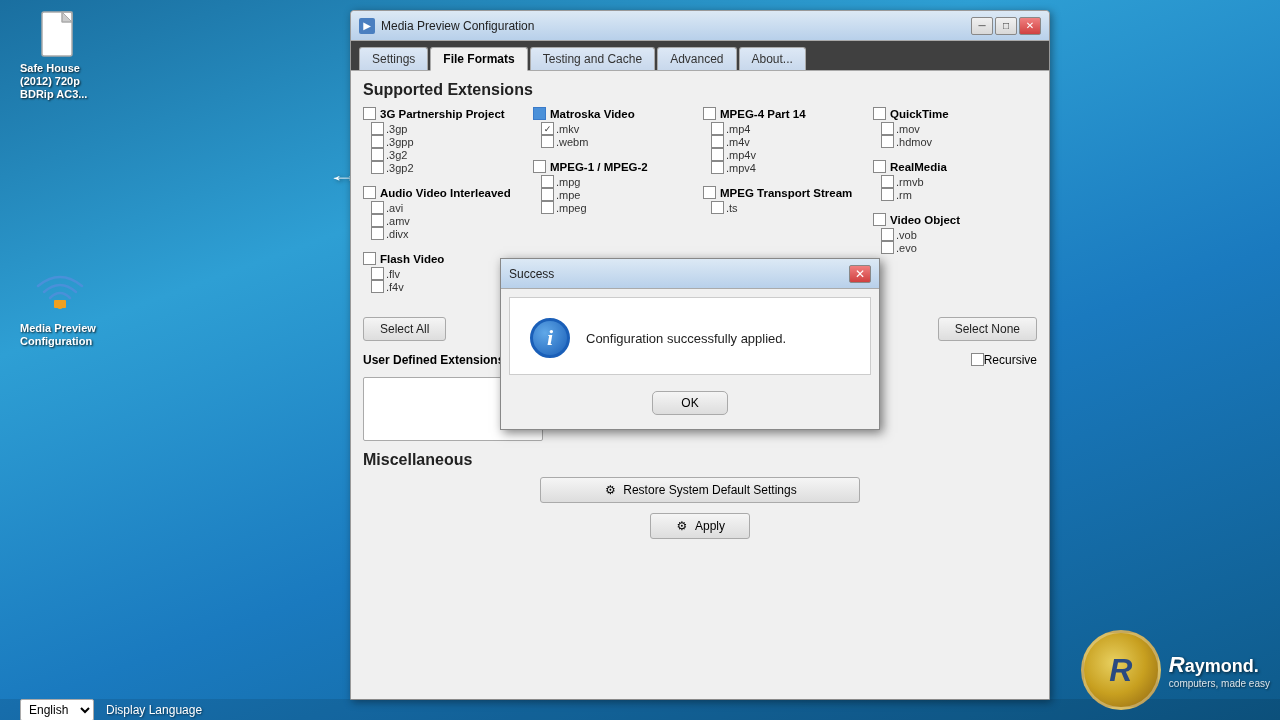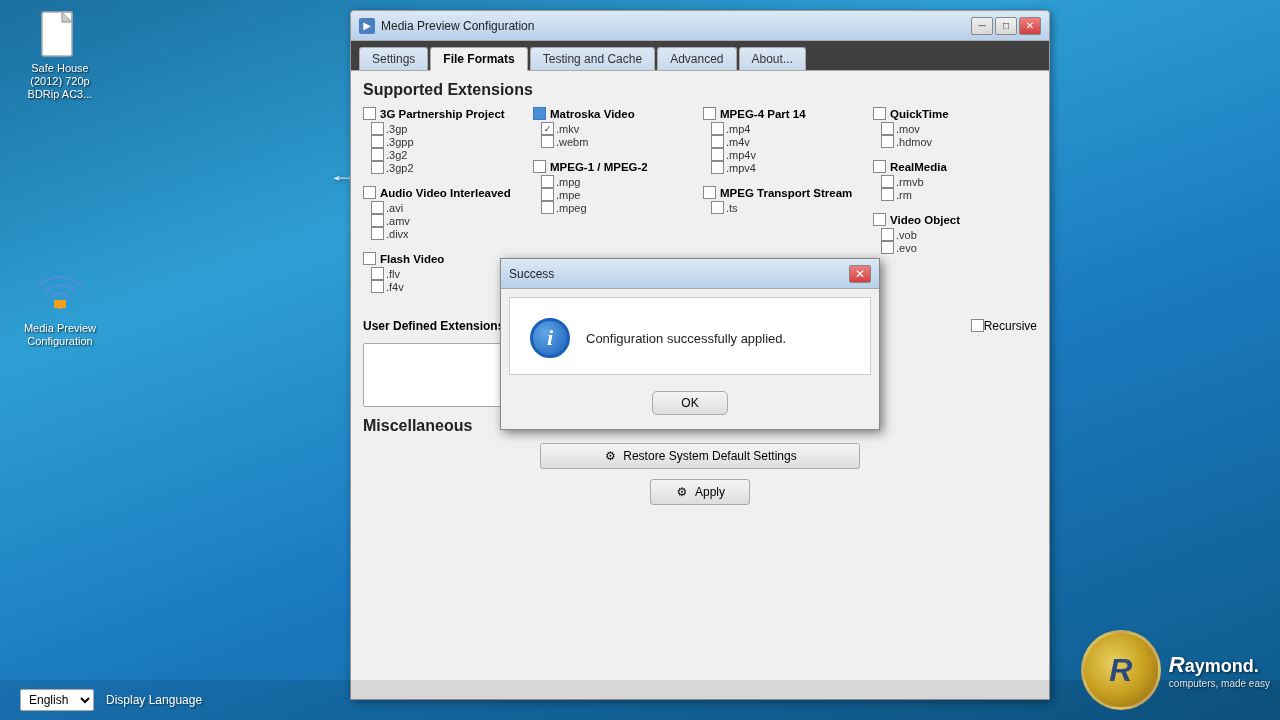--- a/index.html
+++ b/index.html
@@ -17,24 +17,25 @@
     .desktop {
       width: 100%;
       height: 100%;
       position: relative;
     }
 
     
     .desktop-icon {
       position: absolute;
       width: 80px;
-      text-align: center;
+      text-align: left;
       cursor: pointer;
       color: white;
       text-shadow: 1px 1px 2px rgba(0,0,0,0.8);
+      font-weight: bold;
     }
     .desktop-icon .icon-img {
       width: 48px;
       height: 48px;
       margin: 0 auto 4px;
       display: flex;
       align-items: center;
       justify-content: center;
     }
     .desktop-icon .icon-label {
@@ -91,21 +92,21 @@
       font-size: 10px;
       text-shadow: 1px 1px 2px rgba(0,0,0,0.6);
     }
 
     
     .language-bar {
       position: absolute;
       bottom: 0;
       left: 0;
       right: 0;
-      height: 40px;
+      height: 21px;
       display: flex;
       align-items: center;
       padding: 0 20px;
       gap: 12px;
       background: rgba(0,0,0,0.1);
     }
     .language-select {
       height: 22px;
       font-size: 12px;
       border: 1px solid #aaa;
@@ -655,20 +656,24 @@
             <div class="cb"></div>
             <span>.vob</span>
           </div>
           <div class="ext-item">
             <div class="cb"></div>
             <span>.evo</span>
           </div>
         </div>
       </div>
 
+      <div class="btn-row" style="margin-top:10px;">
+        <button class="win-btn">Select All</button>
+        <button class="win-btn">Select None</button>
+      </div>
 
       <div class="user-defined-section">
         <div style="display:flex; align-items:center; gap:10px;">
           <span style="font-weight:bold;font-size:12px;">User Defined Extensions</span>
           <input class="text-input text-input-wide" type="text" style="width: 180px;">
           <div style="margin-left:auto; display:flex; align-items:flex-start; ">
             <div class="cb"></div>
             <span>Recursive</span>
           </div>
         </div>

